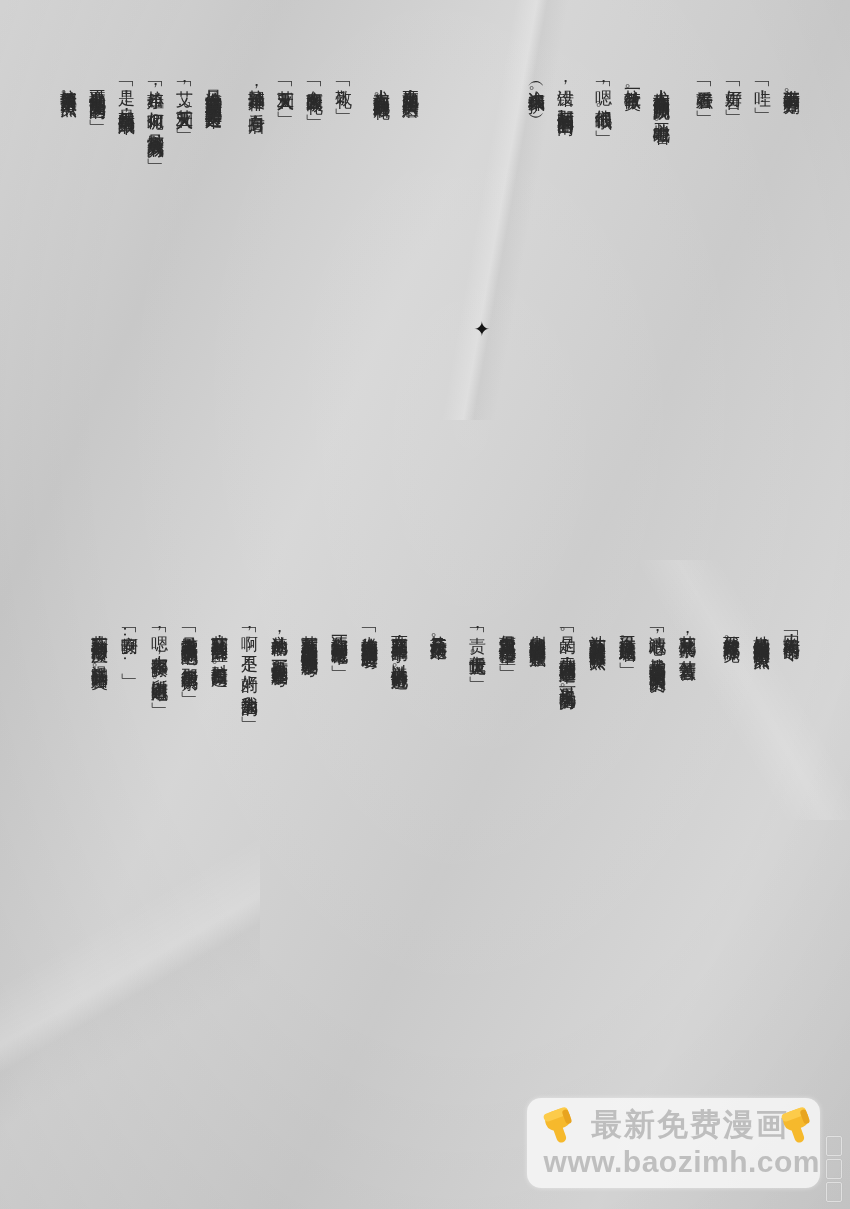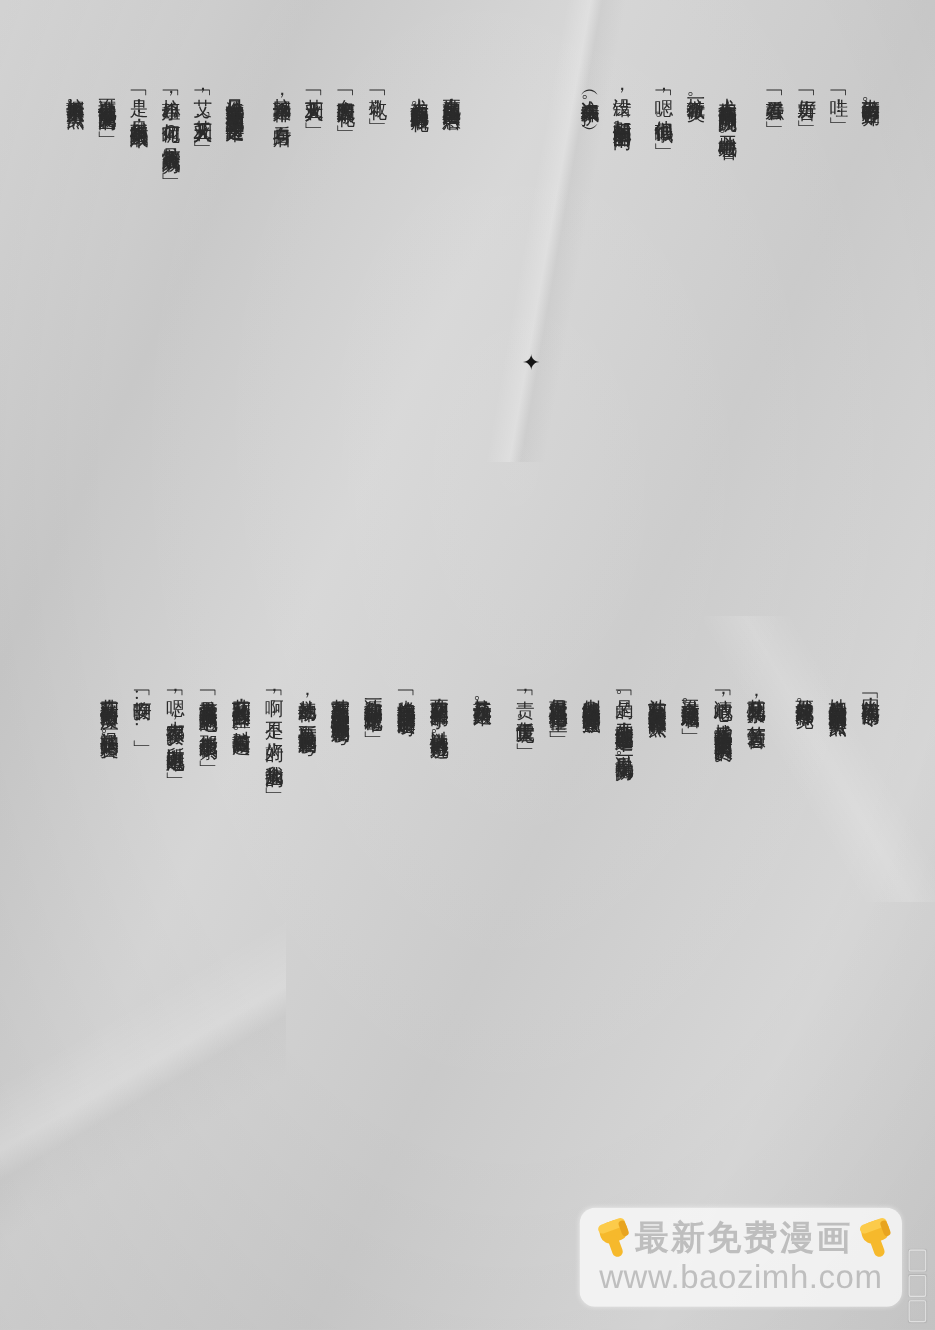--- a/index.html
+++ b/index.html
@@ -38,27 +38,27 @@
        font-size:20px;letter-spacing:0;color:#141414;}
 
   
   .watermark{
     position:absolute;left:527px;top:1098px;width:293px;height:90px;
     background:rgba(251,251,251,0.78);border-radius:14px;
     box-shadow:0 0 5px rgba(255,255,255,0.45);
     font-family:"Liberation Sans","DejaVu Sans",sans-serif;
   }
   .wm-line1{
-    position:absolute;left:50px;top:6px;width:212px;text-align:left;
+    position:absolute;left:50px;top:6px;width:212px;text-align:right;
     font-size:31px;font-weight:700;letter-spacing:2px;
     color:rgba(148,148,148,0.55);white-space:nowrap;
   }
   .wm-line2{
-    position:absolute;left:0;right:0;top:47px;text-align:center;
-    font-size:30px;font-weight:400;letter-spacing:0.5px;
+    position:absolute;left:0;right:0;top:47px;text-align:right;
+    font-size:30px;font-weight:700;letter-spacing:0.5px;
     color:rgba(150,150,150,0.55);white-space:nowrap;
   }
   .wm-hand{position:absolute;width:40px;height:48px;}
   .wm-hand-left{left:12px;top:7px;}
   .wm-hand-right{right:3px;top:7px;}
 
   
   .stamp{position:absolute;right:8px;top:1136px;width:16px;opacity:0.55;}
   .stamp div{
     width:14px;height:18px;margin-bottom:3px;border-radius:2px;

